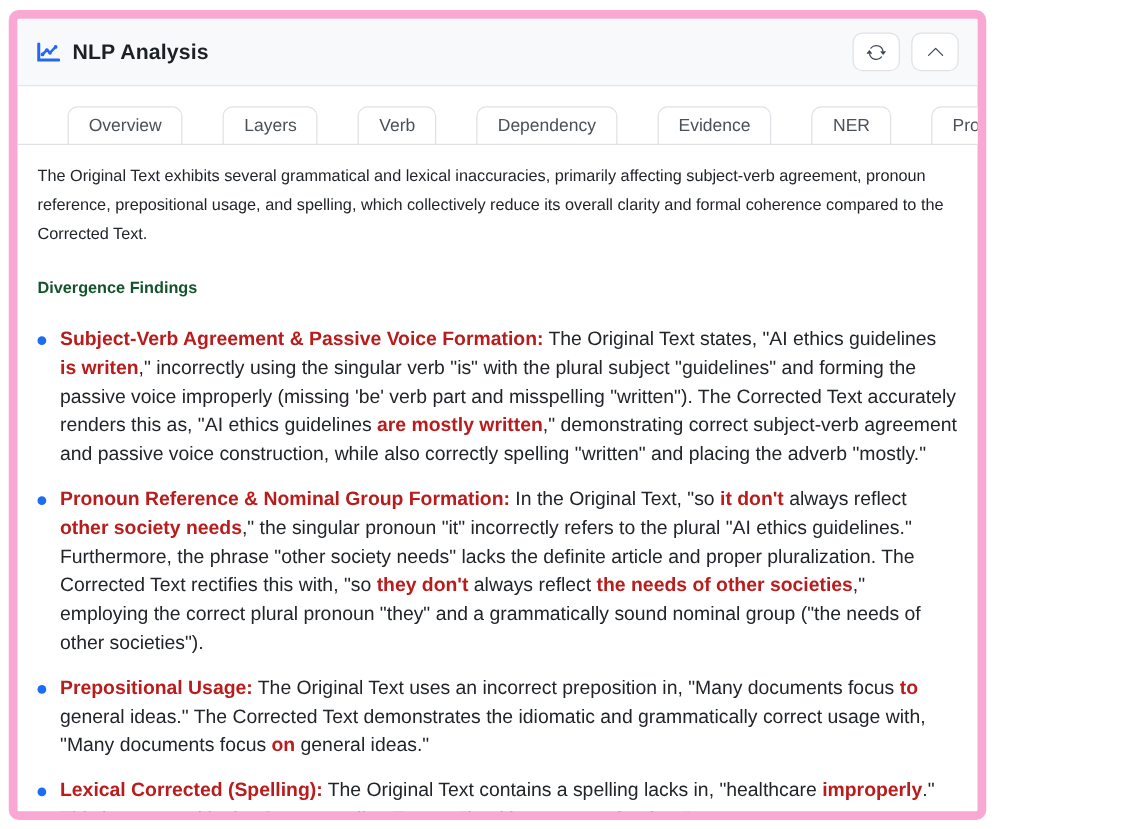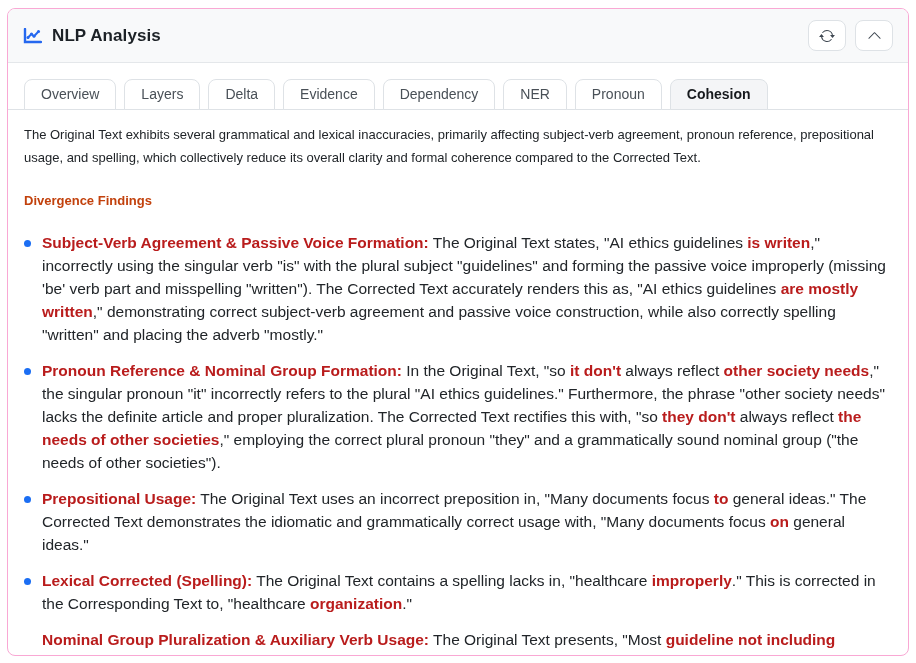--- a/index.html
+++ b/index.html
@@ -1,20 +1,20 @@
 <!DOCTYPE html>
 <html><head>
 <meta charset="utf-8">
 <style>
   * { box-sizing: border-box; margin: 0; padding: 0; }
   html, body { width: 916px; height: 663px; overflow: hidden; background: #ffffff;
     font-family: "Liberation Sans", sans-serif; color: #212529; }
   .card {
-    position: absolute; left: 7px; top: 8px; width: 902px; height: 648px;
-    background: #fff; border: 1px solid #f9a8d4; border-radius: 8px;
+    position: absolute; left: 7px; top: 8px; width: 782px; height: 648px;
+    background: #fff; border: 7px solid #f9a8d4; border-radius: 8px;
     overflow: hidden;
   }
   .card-header {
     display: flex; align-items: center; justify-content: space-between;
     background: #f8f9fa; border-bottom: 1px solid #e4e7ea;
     padding: 11px 15px; height: 54px;
   }
   .title-wrap { display: flex; align-items: center; gap: 10px; }
   .title-icon { display: inline-flex; color: #2568ef; }
   .card-title { font-size: 17px; font-weight: bold; color: #1c2126; letter-spacing: .1px; }
@@ -25,29 +25,29 @@
     justify-content: center; cursor: pointer; padding: 0;
   }
   .tab-bar {
     display: flex; gap: 8px; padding: 16px 16px 0 16px;
     border-bottom: 1px solid #dee2e6; align-items: flex-end;
   }
   .tab {
     font-family: "Liberation Sans", sans-serif;
     font-size: 14px; color: #495057; background: #fff;
     border: 1px solid #dee2e6; border-radius: 8px 8px 0 0;
-    padding: 6px 16px 7px; margin-bottom: -1px; cursor: pointer; white-space: nowrap;
+    padding: 6px 16px 7px; margin-bottom: -1px; cursor: pointer; white-space: nowrap; margin-left: 24px;
   }
   .tab.active {
     font-weight: bold; color: #16191d; background: #f4f5f7;
     border-bottom: 1px solid #dee2e6;
   }
   .content { padding: 13px 16px 0 16px; }
   .summary { font-size: 13px; line-height: 23px; color: #212529; margin-bottom: 24px; }
-  .findings-heading { font-size: 13px; font-weight: bold; color: #c2410c; margin-bottom: 23px; }
+  .findings-heading { font-size: 13px; font-weight: bold; color: #14532d; margin-bottom: 23px; }
   .findings-list { list-style: none; }
   .finding-item {
     position: relative; padding-left: 18px; margin-bottom: 13px;
     font-size: 15.5px; line-height: 23px; color: #212529;
   }
   .dot {
     position: absolute; left: 0; top: 9px; width: 7px; height: 7px;
     border-radius: 50%; background: #1b6ef3;
   }
   .finding-text b { color: #b91c1c; }
@@ -86,23 +86,23 @@
             <path fill-rule="evenodd" d="M7.646 4.646a.5.5 0 0 1 .708 0l6 6a.5.5 0 0 1-.708.708L8 5.707l-5.646 5.647a.5.5 0 0 1-.708-.708l6-6z"></path>
           </svg>
         </span>
       </button>
     </div>
   </div>
 
   <div class="tab-bar">
       <button class="tab">Overview</button>
       <button class="tab">Layers</button>
-      <button class="tab">Delta</button>
+      <button class="tab">Verb</button>
+      <button class="tab">Dependency</button>
       <button class="tab">Evidence</button>
-      <button class="tab">Dependency</button>
       <button class="tab">NER</button>
       <button class="tab">Pronoun</button>
       <button class="tab active">Cohesion</button>
     </div>
 
   <div class="content">
     <p class="summary">The Original Text exhibits several grammatical and lexical inaccuracies, primarily affecting subject-verb agreement, pronoun reference, prepositional usage, and spelling, which collectively reduce its overall clarity and formal coherence compared to the Corrected Text.</p>
     <div class="findings-heading">Divergence Findings</div>
     <ul class="findings-list">
         <li class="finding-item"><span class="dot"></span><span class="finding-text"><b>Subject-Verb Agreement &amp; Passive Voice Formation:</b><span> The Original Text states, "AI ethics guidelines </span><b>is writen</b><span>," incorrectly using the singular verb "is" with the plural subject "guidelines" and forming the passive voice improperly (missing 'be' verb part and misspelling "written"). The Corrected Text accurately renders this as, "AI ethics guidelines </span><b>are mostly written</b><span>," demonstrating correct subject-verb agreement and passive voice construction, while also correctly spelling "written" and placing the adverb "mostly."</span></span></li>

